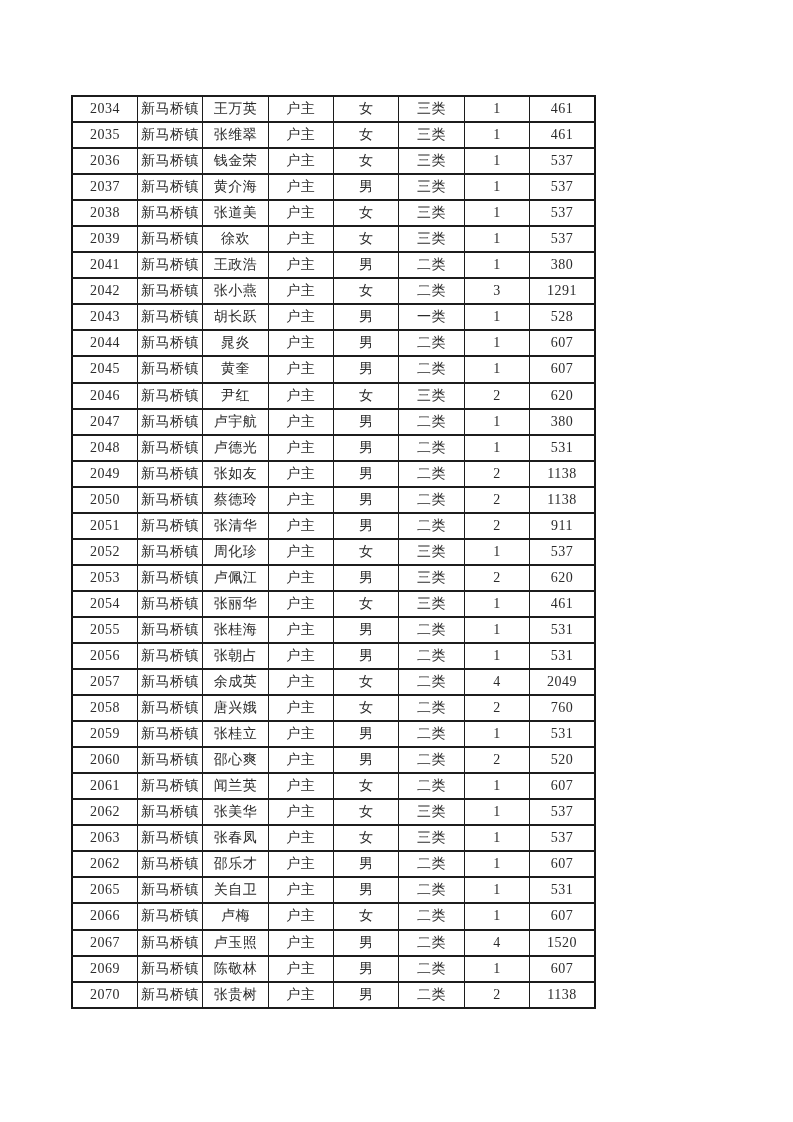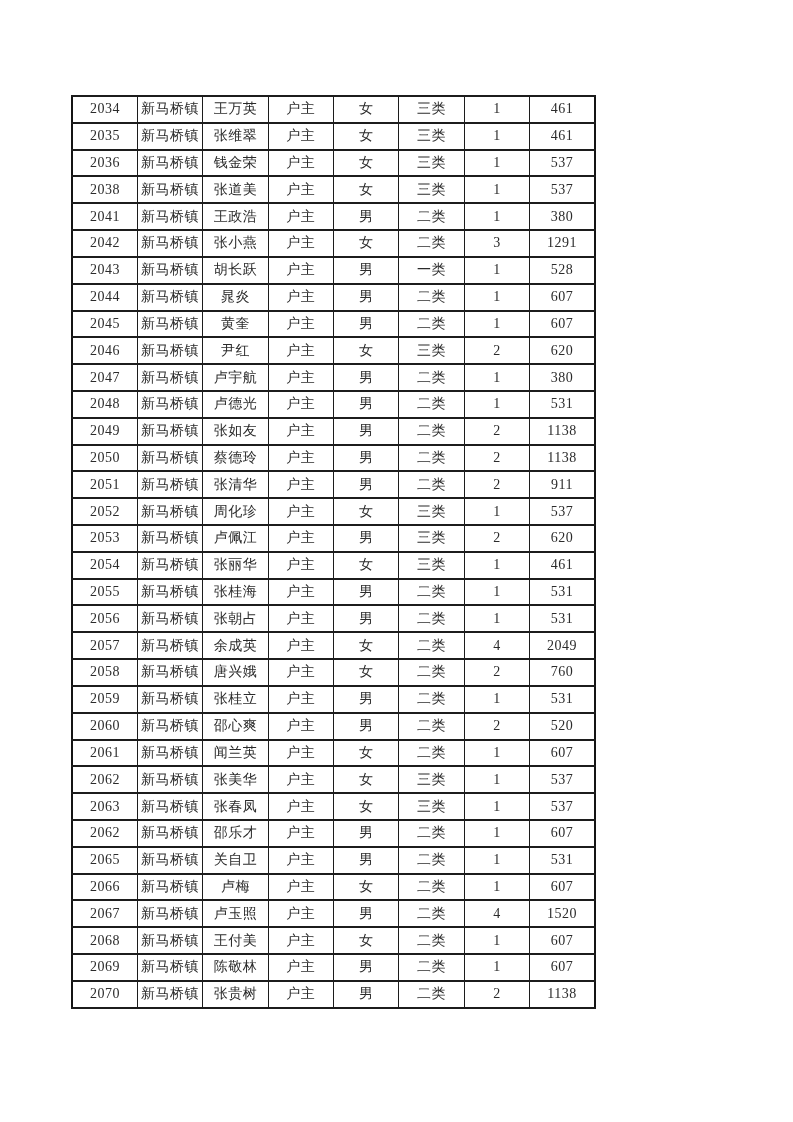--- a/index.html
+++ b/index.html
@@ -66,23 +66,43 @@
           <td>2036</td>
           <td>新马桥镇</td>
           <td>钱金荣</td>
           <td>户主</td>
           <td>女</td>
           <td>三类</td>
           <td>1</td>
           <td>537</td>
         </tr>
         <tr>
+          <td>2037</td>
+          <td>新马桥镇</td>
+          <td>黄介海</td>
+          <td>户主</td>
+          <td>男</td>
+          <td>三类</td>
+          <td>1</td>
+          <td>537</td>
+        </tr>
+        <tr>
           <td>2038</td>
           <td>新马桥镇</td>
           <td>张道美</td>
+          <td>户主</td>
+          <td>女</td>
+          <td>三类</td>
+          <td>1</td>
+          <td>537</td>
+        </tr>
+        <tr>
+          <td>2039</td>
+          <td>新马桥镇</td>
+          <td>徐欢</td>
           <td>户主</td>
           <td>女</td>
           <td>三类</td>
           <td>1</td>
           <td>537</td>
         </tr>
         <tr>
           <td>2041</td>
           <td>新马桥镇</td>
           <td>王政浩</td>
@@ -344,30 +364,20 @@
         </tr>
         <tr>
           <td>2067</td>
           <td>新马桥镇</td>
           <td>卢玉照</td>
           <td>户主</td>
           <td>男</td>
           <td>二类</td>
           <td>4</td>
           <td>1520</td>
-        </tr>
-        <tr>
-          <td>2068</td>
-          <td>新马桥镇</td>
-          <td>王付美</td>
-          <td>户主</td>
-          <td>女</td>
-          <td>二类</td>
-          <td>1</td>
-          <td>607</td>
         </tr>
         <tr>
           <td>2069</td>
           <td>新马桥镇</td>
           <td>陈敬林</td>
           <td>户主</td>
           <td>男</td>
           <td>二类</td>
           <td>1</td>
           <td>607</td>

